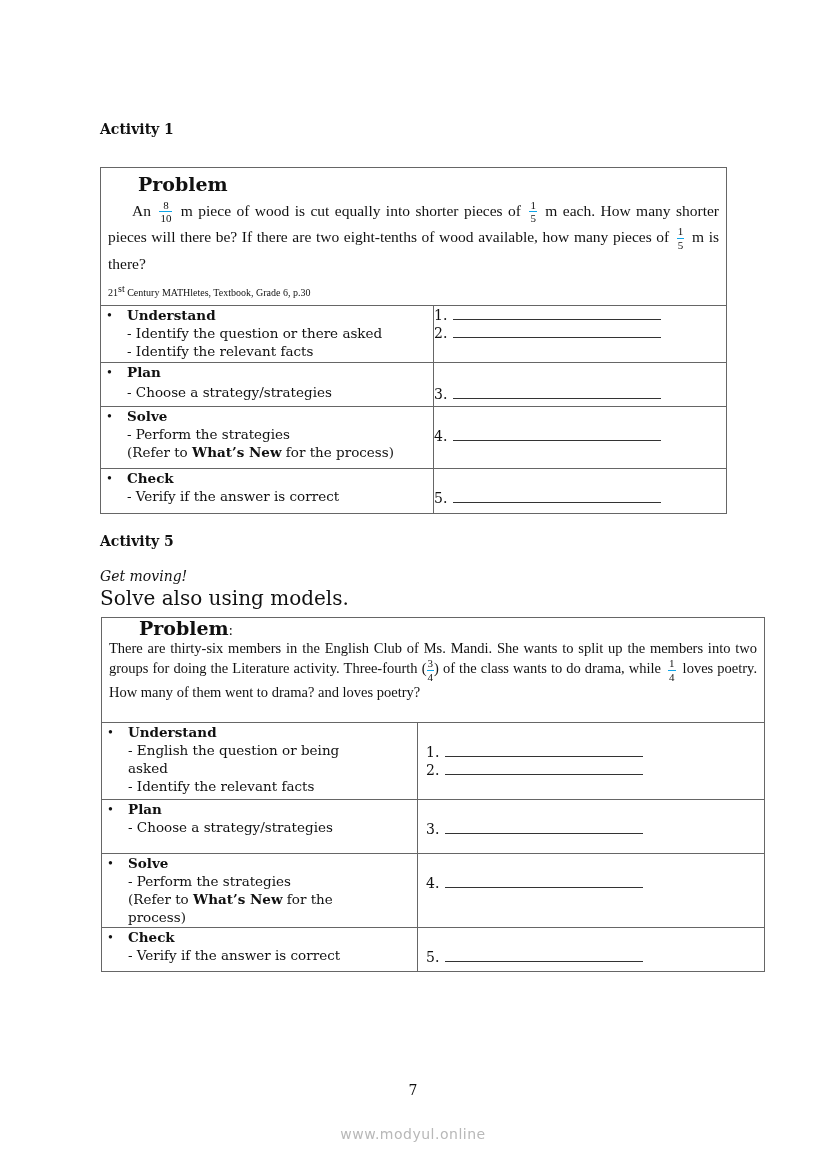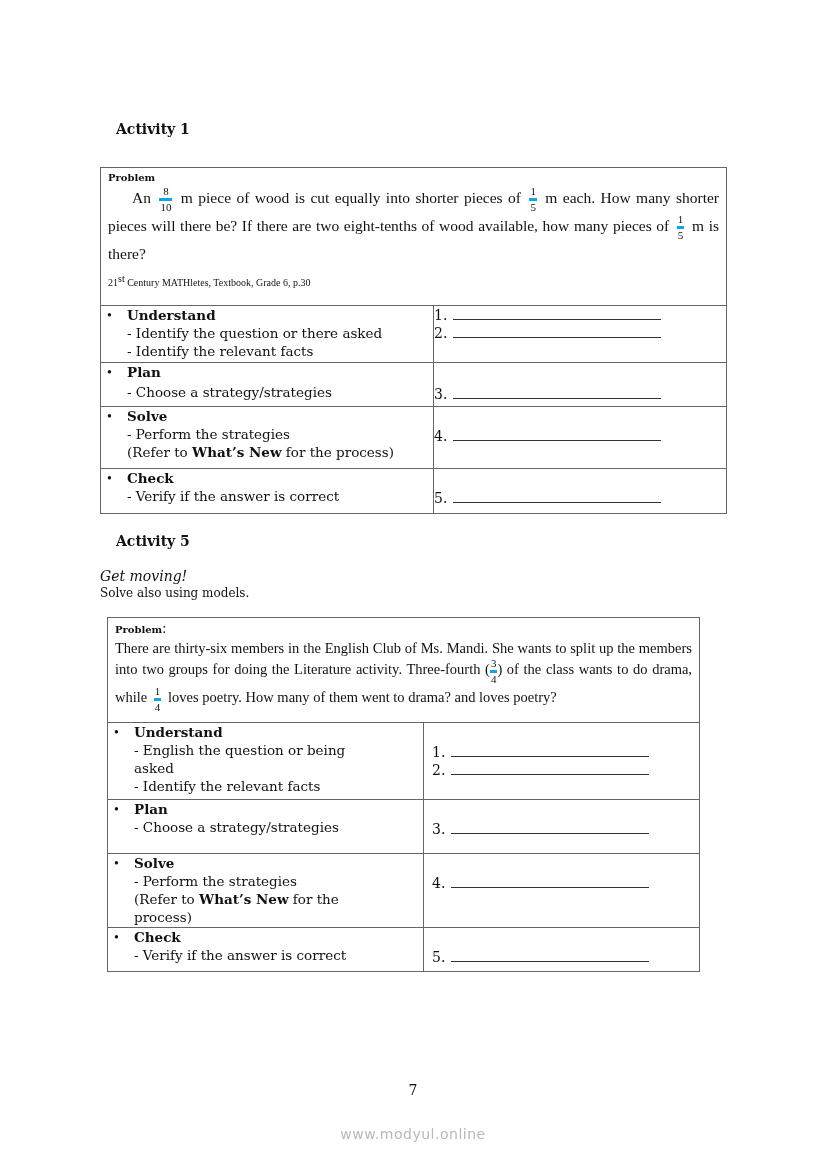--- a/index.html
+++ b/index.html
@@ -1,37 +1,37 @@
 <!DOCTYPE html>
 <html><head>
 <meta charset="utf-8">
 <style>
   html, body { margin:0; padding:0; background:#ffffff; }
   body { width:826px; height:1169px; position:relative; font-family:"DejaVu Serif", serif; color:#111; }
-  .heading { position:absolute; left:116px; font-weight:bold; font-size:14px; font-family:"DejaVu Serif", serif; }
+  .heading { position:absolute; left:100px; font-weight:bold; font-size:14px; font-family:"DejaVu Serif", serif; }
   table.act { position:absolute; border-collapse:collapse; font-family:"Liberation Serif", serif; }
   table.act td { border:1px solid #666; vertical-align:top; padding:0; }
   .probcell { padding:2px 7px 0 7px !important; font-size:15.5px; line-height:1.5; }
-  .prob-title { font-weight:bold; font-family:"DejaVu Serif", serif; font-size:10px; }
+  .prob-title { font-weight:bold; font-family:"DejaVu Serif", serif; font-size:19px;margin-left:30px; }
   .frac { display:inline-flex; flex-direction:column; align-items:center; vertical-align:middle; font-size:11px; line-height:1.15; margin:0 3px; }
   .frac .num { padding:0 1px; }
-  .frac .den { border-top:3px solid #0ea5e9; padding:0 1px; }
+  .frac .den { border-top:1px solid #0ea5e9; padding:0 1px; }
   .source { font-size:10px; margin-top:8px; line-height:1.2; }
   .step { font-size:14px; line-height:18px; padding:2px 4px 3px 6px; position:relative; }
   .step .bullet { position:absolute; left:6px; top:1px; }
   .step .inner { margin-left:26px; font-family:"DejaVu Serif", serif; font-size:13.5px; }
   .step .title { font-weight:bold; }
   .ans { font-size:14px; line-height:18px; padding:3px 0 0 34px; font-family:"DejaVu Serif", serif; }
   .ans div { white-space:nowrap; }
   .blank { display:inline-block; border-bottom:1px solid #333; width:208px; height:13px; margin-left:6px; vertical-align:baseline; }
   .blank2 { width:198px; }
   .pagenum { position:absolute; left:0; width:826px; top:1082px; text-align:center; font-size:14px; font-family:"DejaVu Serif", serif; }
   .watermark { position:absolute; left:0; width:826px; top:1126px; text-align:center; font-size:14px; color:#b8b8b8; font-family:"DejaVu Sans", sans-serif; letter-spacing:0.5px; }
   .italic { position:absolute; left:100px; font-style:italic; font-size:14px; font-family:"DejaVu Serif", serif; }
-  .plain { position:absolute; left:100px; font-size:12px; font-family:"DejaVu Serif", serif; }
+  .plain { position:absolute; left:100px; font-size:20px; font-family:"DejaVu Serif", serif; }
   .prob2 { font-size:14.5px; line-height:18px; padding:1px 7px 0 7px !important; text-align:justify; }
 </style>
 </head>
 <body>
 
 <div class="heading" style="top:121px;">Activity 1</div>
 
 <table class="act" style="left:100px; top:167px; width:627px;">
   <tbody>
       <tr style="height:138px;">
@@ -109,21 +109,21 @@
       <div><span>5.</span><span class="blank"></span></div>
     </td>
   </tr>
 </tbody>
   </table>
 
 <div class="heading" style="top:533px;">Activity 5</div>
 <div class="italic" style="top:568px;">Get moving!</div>
 <div class="plain" style="top:586px;">Solve also  using models.</div>
 
-<table class="act" style="left:107px; top:617px; width:593px;">
+<table class="act" style="left:101px; top:617px; width:664px;">
   <tbody>
       <tr style="height:105px;">
     <td colspan="2" class="prob2">
       <div><span class="prob-title">Problem</span><span>:</span></div>
       <div>
         <span>There are  thirty-six members  in the English Club of  Ms. Mandi. She wants to split up the members  into  two  groups for doing the Literature activity. Three-fourth (</span><span class="frac" style="margin:0;">
               <span class="num">3</span>
               <span class="den">4</span>
             </span><span>) of the class wants to do drama, while</span>
         <span class="frac">

